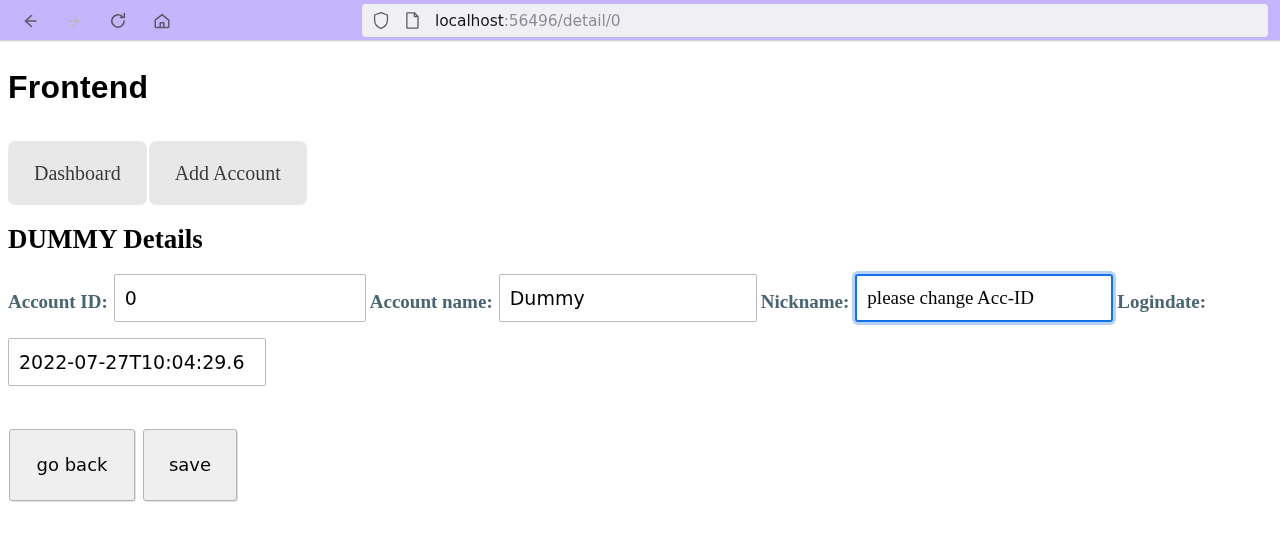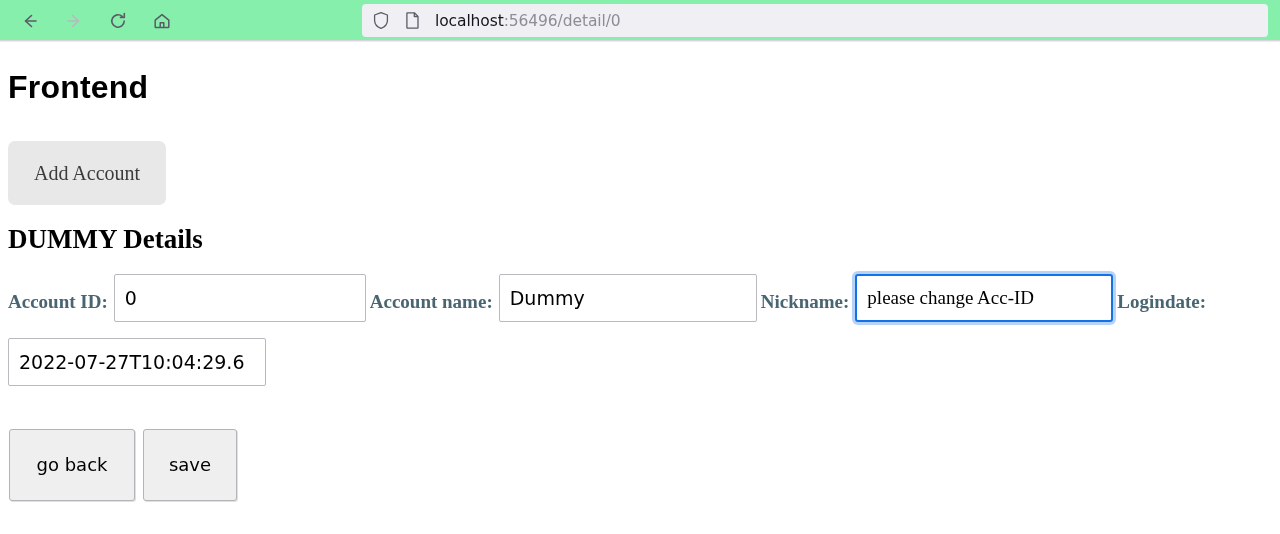--- a/index.html
+++ b/index.html
@@ -12,21 +12,21 @@
   }
   body {
     font-family: "Liberation Serif", "DejaVu Serif", serif;
   }
 
   
   .browser-toolbar {
     position: absolute;
     left: 0; top: 0;
     width: 1280px; height: 41px;
-    background: #86efac;
+    background: #c4b5fd;
     display: flex;
     align-items: center;
   }
   .toolbar-sep {
     position: absolute;
     left: 0; top: 40px;
     width: 1280px; height: 1px;
     background: #d7d7db;
   }
   .toolbar-sep2 {
@@ -238,20 +238,23 @@
 </div>
 <div class="toolbar-sep"></div>
 <div class="toolbar-sep2"></div>
 
 <div class="page">
 
   <h1 class="app-title">Frontend</h1>
 
   <div class="navpills">
     <div class="navpill">
+      <span>Dashboard</span>
+    </div>
+    <div class="navpill">
       <span>Add Account</span>
     </div>
   </div>
 
   <h2 class="detail-title">DUMMY Details</h2>
 
   <div class="form-area">
 
     <span class="field-label">Account ID:</span><input class="field-input w-id" type="text" value="0" style=""><span class="field-label">Account name:</span><input class="field-input w-name" type="text" value="Dummy" style=""><span class="field-label">Nickname:</span><input class="field-input w-nick focused" type="text" autofocus="" value="please change Acc-ID" style=""><span class="field-label">Logindate:</span>
 

